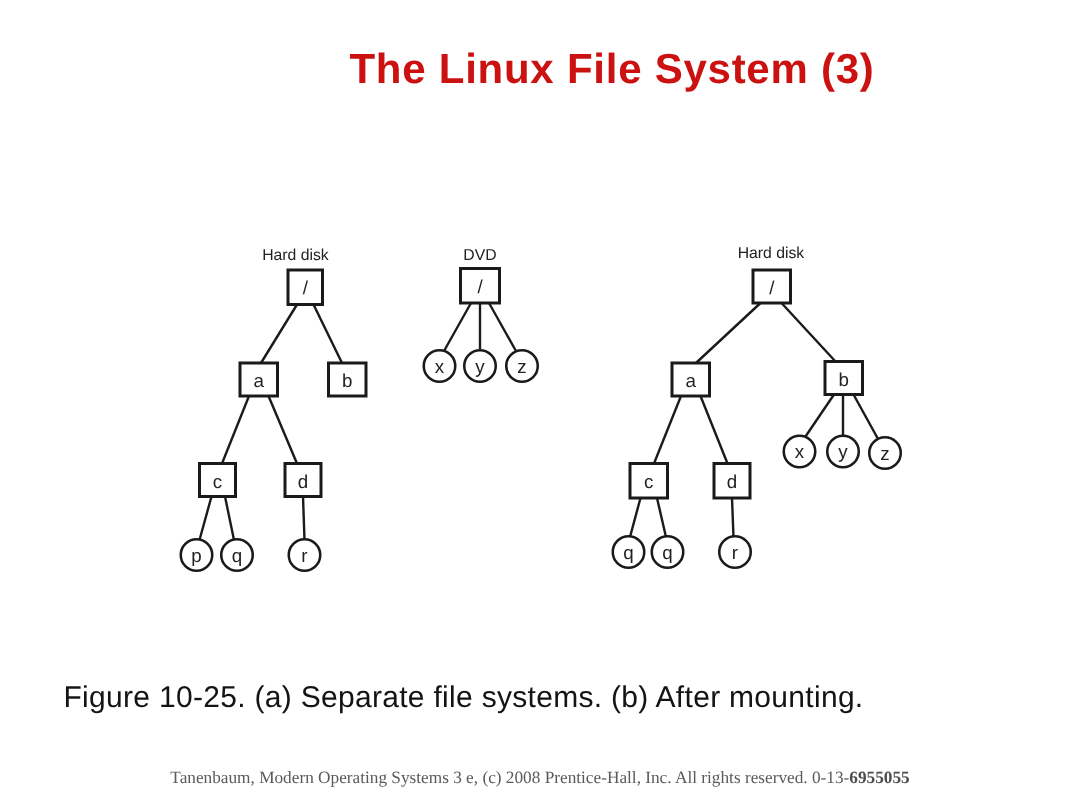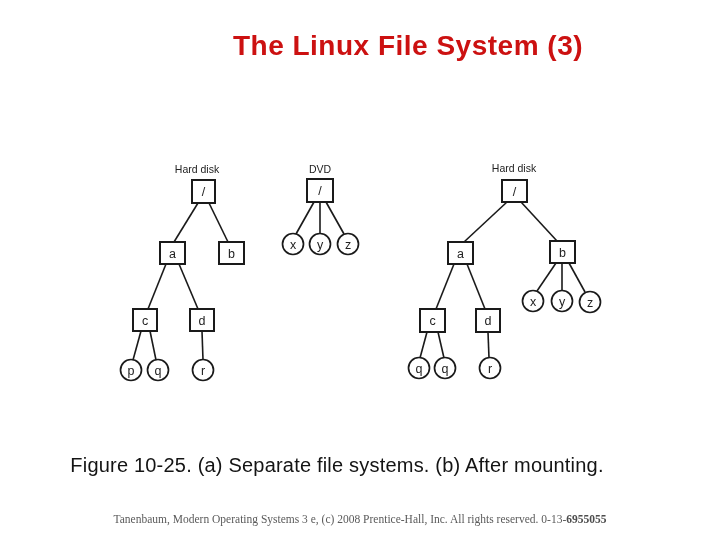--- a/index.html
+++ b/index.html
@@ -6,21 +6,21 @@
   body { width:720px; height:540px; font-family:"Liberation Sans", sans-serif; }
   .slide { position:relative; width:720px; height:540px; background:#ffffff; overflow:hidden; }
   .title {
     position:absolute; top:30px; left:0; width:720px;
     text-align:center; font-size:28px; font-weight:bold;
     color:#cc1111; letter-spacing:0.5px;padding-left:48px;
   }
   .diagram-svg { position:absolute; top:0; left:0; }
   .caption {
     position:absolute; top:454px; left:0; width:618px;
-    text-align:center; font-size:20px; color:#141414; letter-spacing:0.2px;padding-left:28px;
+    text-align:center; font-size:20px; color:#141414; letter-spacing:0.2px;
   }
   .footer {
     position:absolute; top:513px; left:0; width:720px;
     text-align:center; font-size:11.5px;
     font-family:"Liberation Serif", serif; color:#5a5a5a;
   }
   .footer b { font-weight:bold; color:#4d4d4d; }
   .edge { stroke:#1a1a1a; stroke-width:1.6; }
   .nbox { fill:#ffffff; stroke:#1a1a1a; stroke-width:2; }
   .ncir { fill:#ffffff; stroke:#1a1a1a; stroke-width:1.7; }

